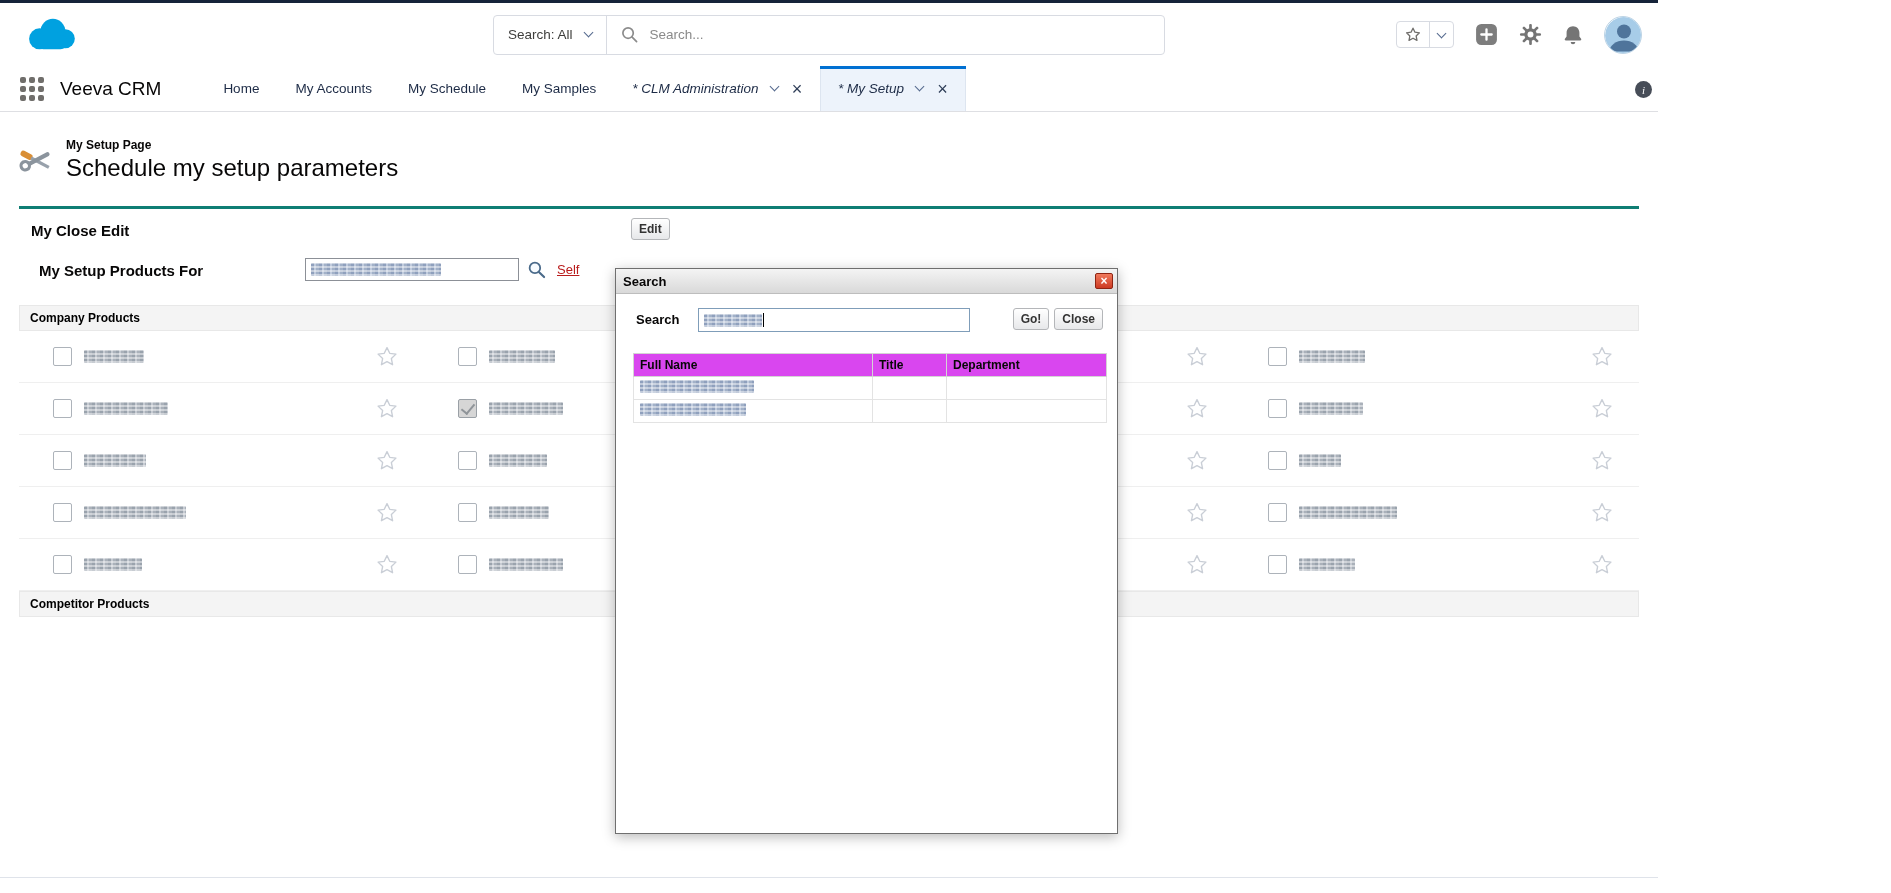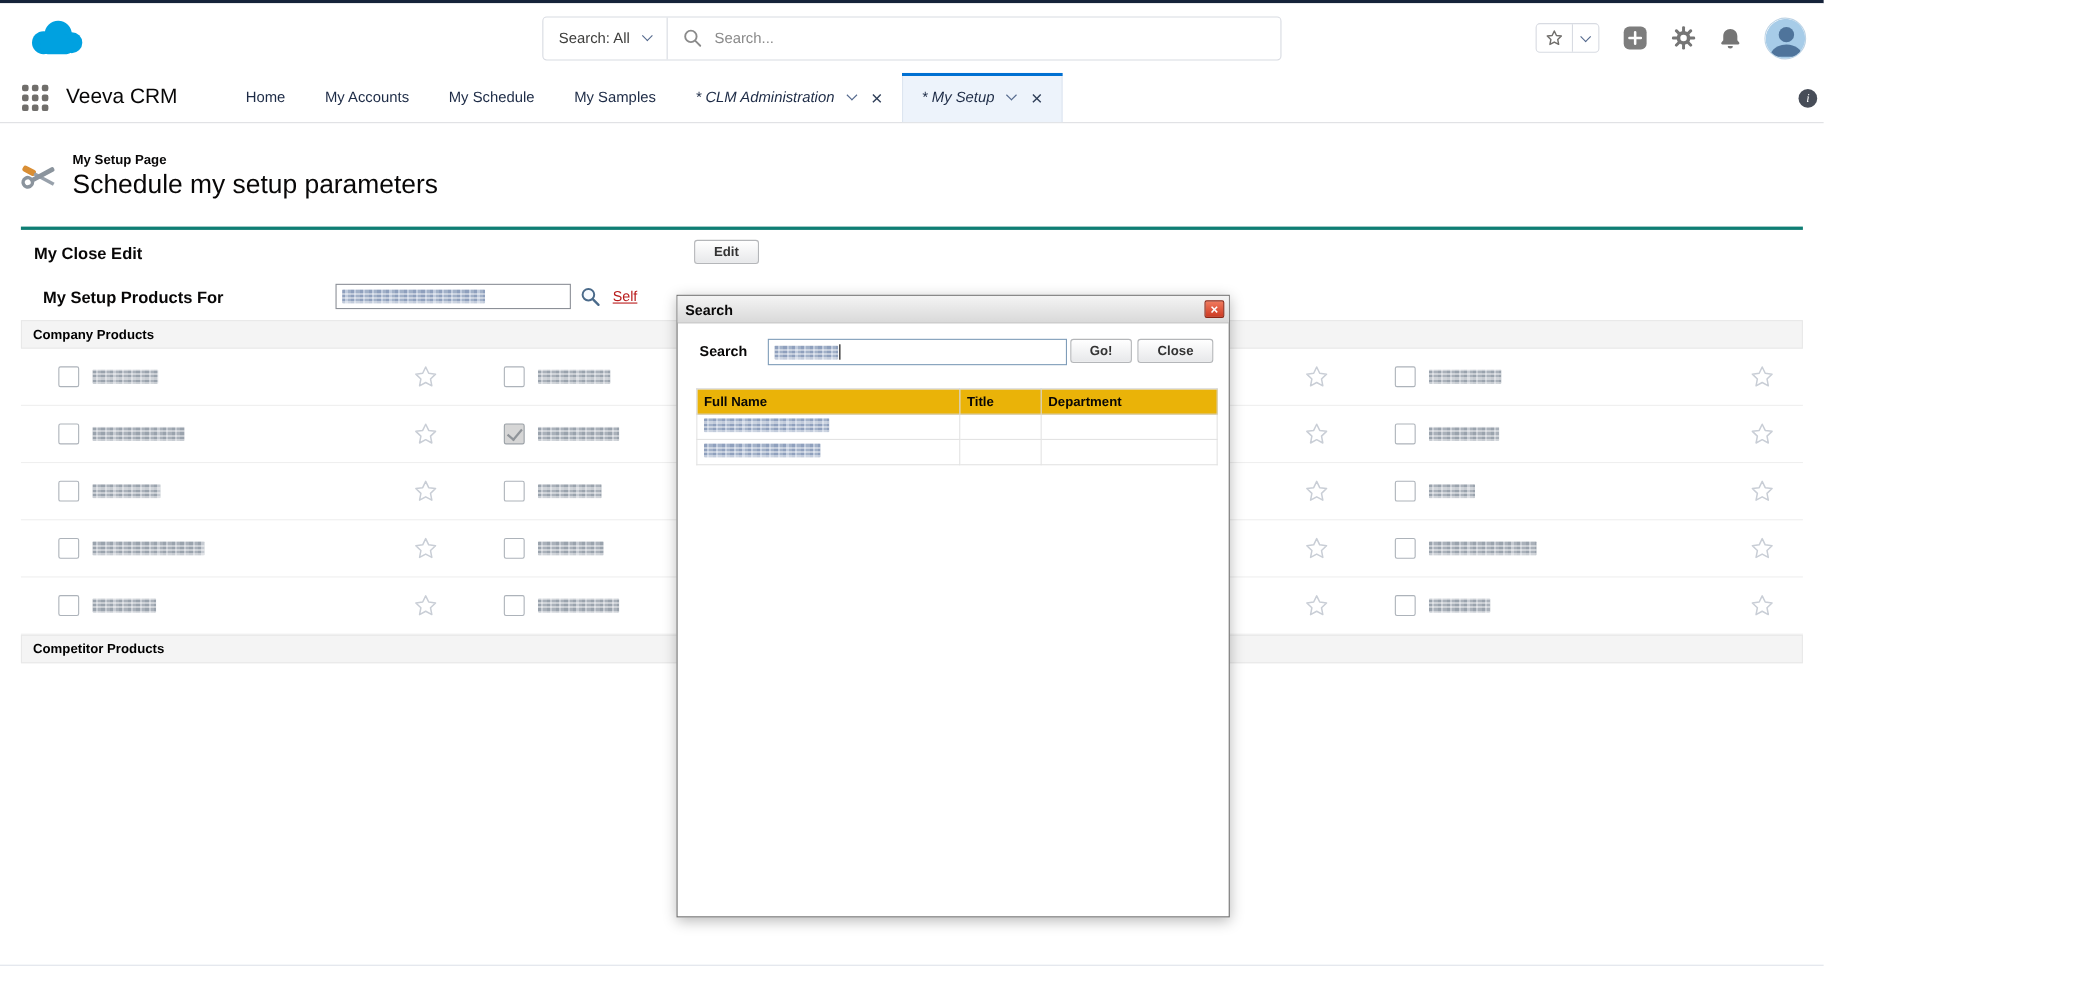--- a/index.html
+++ b/index.html
@@ -47,31 +47,31 @@
   
   .page-header{display:flex;align-items:center;gap:12px;margin:26px 0 0 18px}
   .ph-eyebrow{font-size:12px;font-weight:bold}
   .ph-title{font-size:24px;font-weight:400;margin-top:2px}
 
   
   .panel{margin:24px 19px 0;border-top:3px solid #0f7e74;position:relative;padding-bottom:64px;background:#fff}
   .panel-head{display:flex;align-items:center;height:42px;padding-left:12px;position:relative}
   .panel-title{font-size:15px;font-weight:bold}
   .btn{font-size:12px;font-weight:bold;color:#333;background:linear-gradient(#ffffff,#e7e8ea);
-       border:1px solid #b4b6b9;border-radius:3px;padding:3px 17px;cursor:pointer;font-family:inherit}
+       border:1px solid #b4b6b9;border-radius:3px;padding:3px 7px;cursor:pointer;font-family:inherit}
   .edit-btn{position:absolute;left:612px;top:9px}
   .products-for{position:relative;height:34px;margin-top:2px}
   .pf-label{position:absolute;left:20px;top:9px;font-size:15px;font-weight:bold}
   .pf-input{position:absolute;left:286px;top:5px;width:214px;height:23px;border:1px solid #8c9097;
             background:#fff;display:flex;align-items:center;padding:0 5px;cursor:text}
   .lookup-icon{position:absolute;left:508px;top:7px;display:flex;cursor:pointer}
   .self-link{position:absolute;left:538px;top:9px;font-size:13px;color:#b91c1c;text-decoration:underline;cursor:pointer}
   .section-bar{height:26px;background:#f4f4f4;border:1px solid #e8e8e8;font-size:12px;font-weight:bold;
                line-height:24px;padding-left:10px;color:#000}
-  .section-company{margin-top:4px}
+  .section-company{margin-top:18px}
   .section-competitor{margin-top:0}
   .prow{display:flex;border-bottom:1px solid #efefef;height:52px}
   .pcell{width:25%;display:flex;align-items:center;padding-left:34px}
   .cb{width:19px;height:19px;border:1px solid #adb3ba;border-radius:2px;background:#fff;flex:none;
       position:relative;cursor:pointer}
   .cb-checked{background:#d6d6d6;border-color:#9aa0a6}
   .cb-checked::after{content:"";position:absolute;left:5px;top:1px;width:6px;height:11px;
                      border-right:2.5px solid #8f9499;border-bottom:2.5px solid #8f9499;transform:rotate(40deg)}
   .pcell .redacted{margin-left:12px}
   .star{margin-left:auto;margin-right:26px;display:flex;cursor:pointer}
@@ -92,21 +92,21 @@
   .modal-close{margin-left:auto;width:18px;height:16px;background:linear-gradient(#f07a5d,#cd3a23);
                border:1px solid #8e2413;border-radius:2px;color:#fff;font-size:12px;font-weight:bold;
                display:flex;align-items:center;justify-content:center;cursor:pointer;line-height:1}
   .modal-search-row{position:relative;height:32px;margin-top:11px}
   .ms-label{position:absolute;left:20px;top:7px;font-size:13px;font-weight:bold}
   .ms-input{position:absolute;left:82px;top:3px;width:272px;height:24px;border:1px solid #7f9db9;
             display:flex;align-items:center;padding:0 5px;cursor:text}
   .text-caret{width:1px;height:14px;background:#000;margin-left:1px}
   .ms-buttons{position:absolute;right:14px;top:3px;display:flex;gap:5px}
   .results-table{margin:16px 0 0 17px;border-collapse:collapse;width:473px;font-size:12px;table-layout:fixed}
-  .results-table th{background:#eab308;border:1px solid #d4d4d4;font-weight:bold;text-align:left;
+  .results-table th{background:#d946ef;border:1px solid #d4d4d4;font-weight:bold;text-align:left;
                     padding:4px 6px;height:13px}
   .results-table td{border:1px solid #e3e3e3;height:21px;padding:3px 6px}
 
   .footline{position:absolute;left:0;right:0;top:877px;border-top:1px solid #dfe3ea}
 </style>
 </head>
 <body>
 
 <div class="screen">
   <div class="topline"></div>

